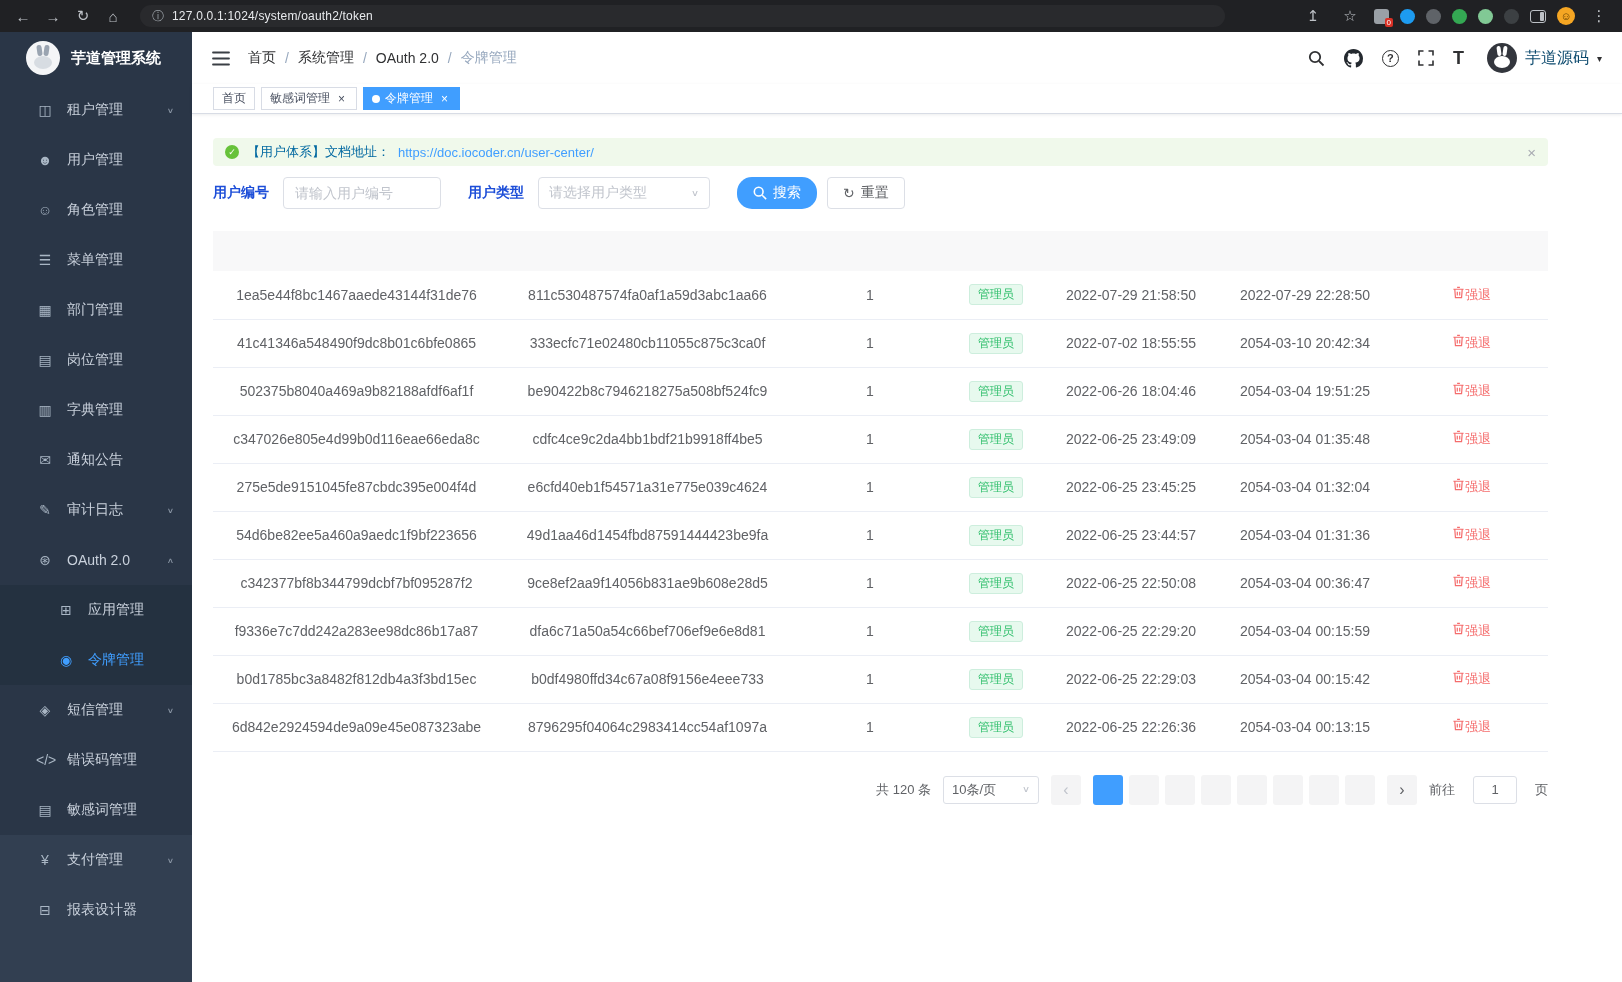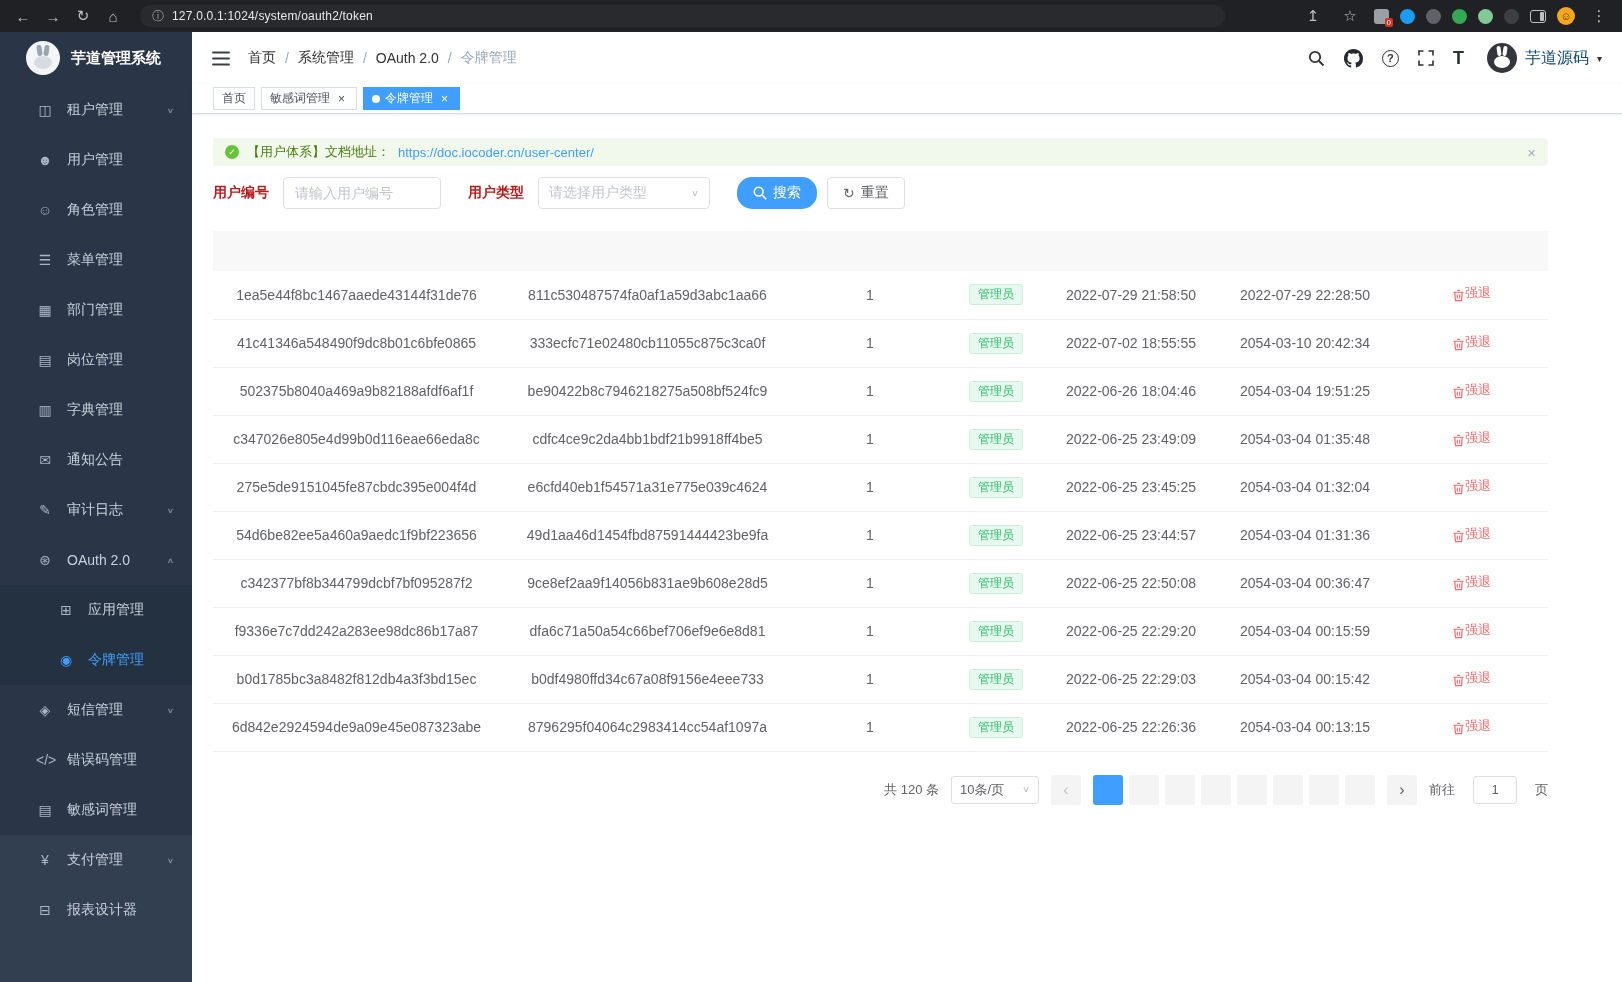--- a/index.html
+++ b/index.html
@@ -79,45 +79,45 @@
   .tab { height:23px; display:inline-flex; align-items:center; gap:5px; padding:0 8px; border:1px solid #d8dce5; background:#fff; color:#495060; font-size:12px; cursor:pointer; }
   .tab.active { background:#409eff; border-color:#409eff; color:#fff; }
   .tab-dot { width:8px; height:8px; border-radius:50%; background:#fff; }
   .tab-close { font-style:normal; font-size:12px; width:13px; text-align:center; cursor:pointer; }
 
   
   .content { flex:1; padding:24px 74px 0 21px; overflow:hidden; }
 
   .alert { height:28px; background:#f0f9eb; border-radius:4px; display:flex; align-items:center; padding:0 12px; gap:8px; margin-bottom:11px; }
   .alert-check { width:14px; height:14px; border-radius:50%; background:#67c23a; color:#fff; font-size:9px; display:flex; align-items:center; justify-content:center; flex-shrink:0; }
-  .alert-text { font-size:13px; color:#4d7c0f; }
+  .alert-text { font-size:13px; color:#0369a1; }
   .alert-link { font-size:13px; color:#409eff; cursor:pointer; text-decoration:none; }
   .alert-close { margin-left:auto; color:#a8abb2; font-size:15px; cursor:pointer; }
 
   .filter { display:flex; align-items:center; margin-bottom:22px; }
   .f-group { display:flex; align-items:center; margin-right:27px; }
-  .f-label { font-size:14px; font-weight:700; color:#b91c1c; margin-right:14px; white-space:nowrap; }
+  .f-label { font-size:14px; font-weight:700; color:#1d4ed8; margin-right:14px; white-space:nowrap; }
   .f-input { width:158px; height:32px; border:1px solid #dcdfe6; border-radius:4px; padding:0 11px; font-size:14px; color:#606266; outline:none; }
   .f-input::placeholder { color:#c0c4cc; }
   .f-select { width:172px; height:32px; border:1px solid #dcdfe6; border-radius:4px; padding:0 10px; display:flex; align-items:center; justify-content:space-between; background:#fff; cursor:pointer; }
   .f-placeholder { font-size:14px; color:#c0c4cc; }
   .caret { color:#c0c4cc; font-size:11px; transform:scaleY(.8); }
   .btn { height:32px; border-radius:4px; font-size:14px; display:inline-flex; align-items:center; gap:6px; padding:0 15px; cursor:pointer; border:1px solid transparent; background:#fff; }
   .btn-primary { background:#409eff; color:#fff; margin-right:10px;border-radius:15px; }
   .btn-plain { border-color:#dcdfe6; color:#606266; }
   .btn-plain .ricon { font-size:14px; font-style:normal; }
 
   table.grid { width:100%; border-collapse:collapse; table-layout:fixed; }
   .grid th { height:40px; background:#f8f8f9; color:#515a6e; font-size:14px; font-weight:700; text-align:center; }
   .grid td { height:48px; border-bottom:1px solid #ebeef5; color:#606266; font-size:14px; text-align:center; white-space:nowrap; overflow:hidden; }
   .tag { display:inline-block; background:#e7f9ee; border:1px solid #cdeedd; color:#2fbf6b; font-size:12px; line-height:17px; padding:1px 8px; border-radius:3px; }
-  .del-link { color:#f56c6c; font-size:13px; display:inline-flex; align-items:flex-end; cursor:pointer; text-decoration:none;font-family:Liberation Mono, monospace; }
+  .del-link { color:#f56c6c; font-size:13px; display:inline-flex; align-items:flex-start; cursor:pointer; text-decoration:none;font-family:Liberation Mono, monospace; }
 
   .pager { display:flex; align-items:center; justify-content:flex-end; margin-top:23px; gap:12px; font-size:13px; color:#606266; }
-  .pg-select { width:88px; height:28px; border:1px solid #dcdfe6; border-radius:3px; display:flex; align-items:center; justify-content:space-between; padding:0 8px; cursor:pointer; }
+  .pg-select { width:96px; height:28px; border:1px solid #dcdfe6; border-radius:3px; display:flex; align-items:center; justify-content:space-between; padding:0 8px; cursor:pointer; }
   .page-list { display:flex; align-items:center; gap:6px; }
   .pg-btn { min-width:30px; height:30px; padding:0 4px; background:#f4f4f5; border-radius:3px; display:inline-flex; align-items:center; justify-content:center; font-size:13px; color:#606266; cursor:pointer; user-select:none; }
   .pg-btn.active { background:#409eff; color:#fff; }
   .pg-btn.more { letter-spacing:1px; font-size:11px; }
   .pg-prev { color:#c0c4cc; font-size:16px; }
   .pg-next { color:#606266; font-size:16px; }
   .goto { display:flex; align-items:center; gap:18px; }
   .goto-input { width:44px; height:28px; border:1px solid #dcdfe6; border-radius:3px; text-align:center; font-size:13px; color:#606266; outline:none; }
 </style>
 </head>

